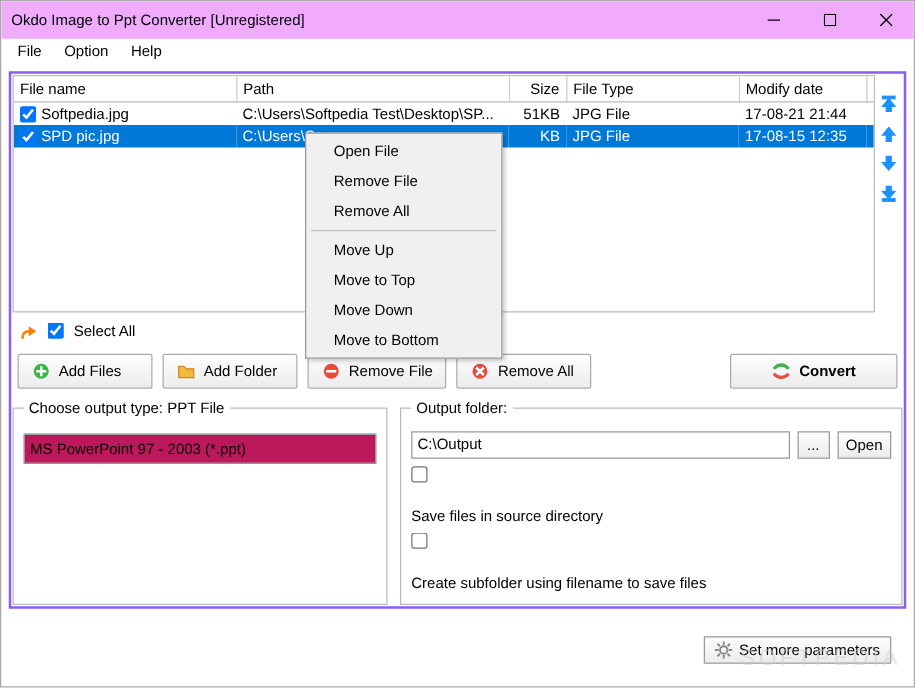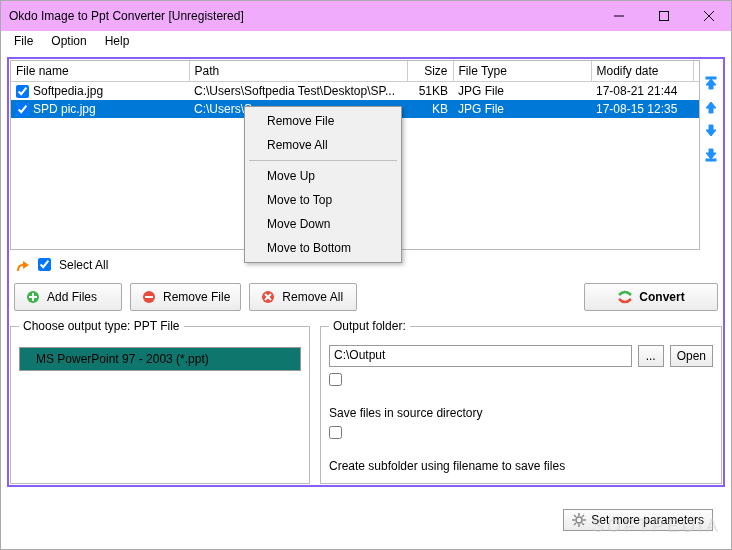--- a/index.html
+++ b/index.html
@@ -48,21 +48,21 @@
   .btn-row { display: flex; gap: 8px; margin: 2px 4px 8px 4px; align-items:center; }
   .btn { display: flex; align-items: center; gap: 6px; background: linear-gradient(#fdfdfd,#ececec); border: 1px solid #aaa; padding: 4px 10px; height: 28px; min-width: 108px; font-size:12px; cursor:default; border-radius:2px;}
   .btn.convert { margin-left: auto; min-width: 134px; font-weight: bold; justify-content:center;}
   .btn .icon { width: 16px; height: 16px; display:flex; align-items:center; justify-content:center; }
 
   
   .out-panels { display: flex; gap: 10px; }
   fieldset { border: 1px solid #bbb; margin: 0; padding: 8px 8px 10px 8px; flex:1; }
   fieldset.type-fs { flex: 0 0 300px; }
   legend { padding: 0 4px; font-size:12px; }
-  .type-select { border: 1px solid #999; width: 100%; height: 24px; padding: 2px 16px; margin-top:6px; background:#0f766e; display:flex; align-items:center; }
+  .type-select { border: 1px solid #999; width: 100%; height: 24px; padding: 2px 4px; margin-top:6px; background:#be185d; display:flex; align-items:center; }
   .out-row { display: flex; gap: 6px; align-items: center; margin-top:4px; }
   .out-path { border:1px solid #999; height:22px; flex:1; padding:2px 4px; background:#fff; }
   .mini-btn { border:1px solid #999; background:linear-gradient(#fdfdfd,#ececec); height:22px; padding:0 6px; font-size:12px; min-width:26px; }
   .opt-row { display:flex; align-items:flex-start; gap:20px; margin-top:6px; font-size:12px;flex-direction:column; }
   .param-btn { border:1px solid #999; background:linear-gradient(#fdfdfd,#ececec); padding:3px 8px; display:flex; align-items:center; gap:5px; position:absolute; right:18px; bottom:18px; font-size:12px;}
   .param-btn .gear { width:14px; height:14px; }
 
   
   .context-menu { position: absolute; left: 243px; top: 105px; width: 158px; background: #f0f0f0; border: 1px solid #999; box-shadow: 2px 2px 4px rgba(0,0,0,0.25); padding: 2px; z-index: 100; }
   .context-menu .cm-item { padding: 5px 20px; font-size:12px; }
@@ -186,20 +186,28 @@
             <circle cx="7" cy="7" r="6" fill="#3bb54a"></circle>
             <line x1="7" y1="3" x2="7" y2="11" stroke="#fff" stroke-width="2"></line>
             <line x1="3" y1="7" x2="11" y2="7" stroke="#fff" stroke-width="2"></line>
           </svg>
         </span>
       <span>Add Files</span>
     </div>
     <div class="btn">
       <span class="icon">
           <svg width="14" height="14">
+            <path d="M1 3h4l2 2h6v7H1z" fill="#f5b942" stroke="#c78a1a"></path>
+          </svg>
+        </span>
+      <span>Add Folder</span>
+    </div>
+    <div class="btn">
+      <span class="icon">
+          <svg width="14" height="14">
             <circle cx="7" cy="7" r="6" fill="#e74c3c"></circle>
             <line x1="3" y1="7" x2="11" y2="7" stroke="#fff" stroke-width="2"></line>
           </svg>
         </span>
       <span>Remove File</span>
     </div>
     <div class="btn">
       <span class="icon">
           <svg width="14" height="14">
             <circle cx="7" cy="7" r="6" fill="#e74c3c"></circle>
@@ -257,20 +265,21 @@
           <line x1="2" y1="2" x2="4" y2="4"></line>
           <line x1="10" y1="10" x2="12" y2="12"></line>
           <line x1="12" y1="2" x2="10" y2="4"></line>
           <line x1="4" y1="10" x2="2" y2="12"></line>
         </g>
       </svg></span>
   <span>Set more parameters</span>
 </div>
 
 <div class="context-menu">
+  <div class="cm-item">Open File</div>
   <div class="cm-item">Remove File</div>
   <div class="cm-item">Remove All</div>
   <div class="cm-sep"></div>
   <div class="cm-item">Move Up</div>
   <div class="cm-item">Move to Top</div>
   <div class="cm-item">Move Down</div>
   <div class="cm-item">Move to Bottom</div>
 </div>
 
 <div class="watermark">SOFTPEDIA</div>

